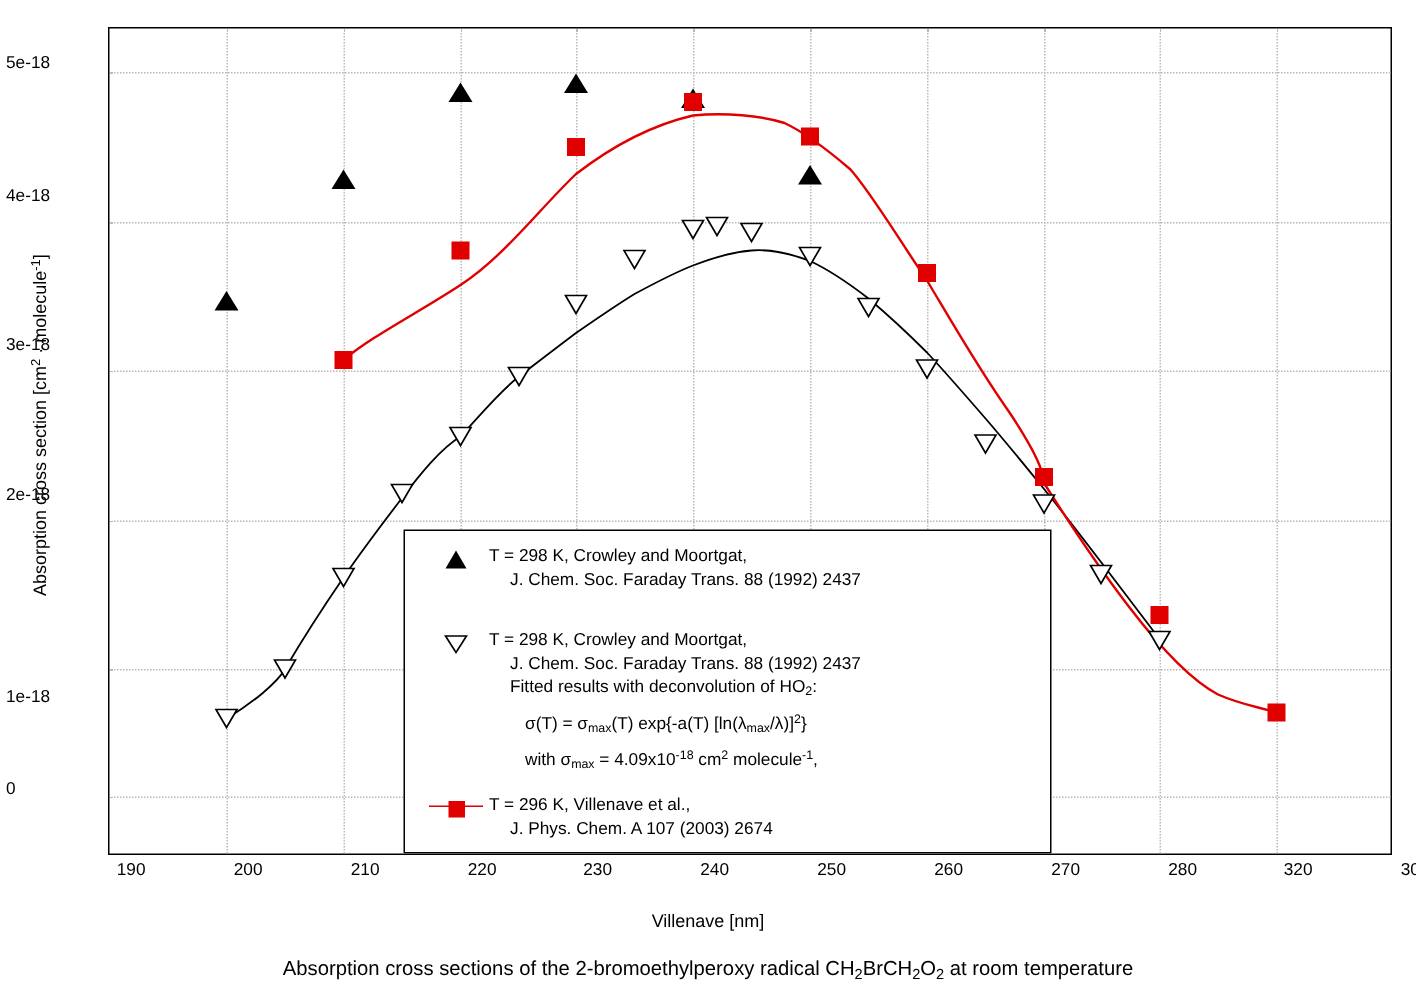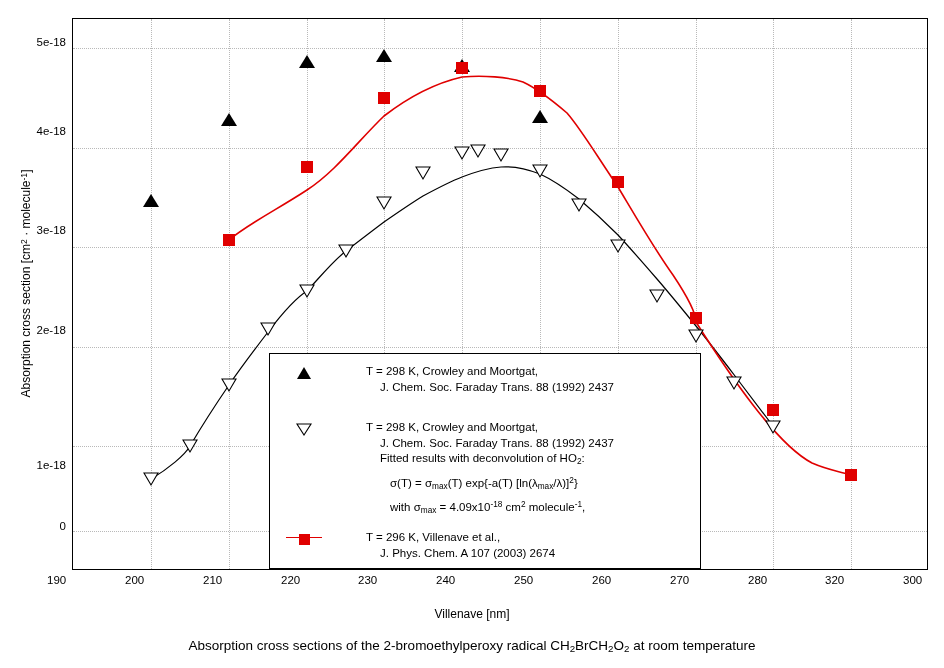--- a/index.html
+++ b/index.html
@@ -46,28 +46,28 @@
     height: 0;
     border-top: 1px dotted #b9b9b9;
     left: 0;
     right: 0;
   }
   
   .xtick {
     position: absolute;
     top: 574px;
     font-size: 11.5px;
-    text-align: left;
+    text-align: right;
     width: 50px;
     color: #000;
   }
   .ytick {
     position: absolute;
     font-size: 11.5px;
-    text-align: right;
+    text-align: left;
     width: 62px;
     left: 4px;
     color: #000;
   }
   .ylabel {
     position: absolute;
     left: -214px;
     top: 276px;
     width: 480px;
     transform: rotate(-90deg);
@@ -110,21 +110,20 @@
   .legend-entry {
     position: absolute;
     left: 0;
     width: 100%;
   }
   .legend-text {
     position: absolute;
     left: 56px;
     width: 372px;
     line-height: 15.5px;
-    margin-left: 40px;
   }
   .legend-line {
     position: absolute;
     left: 16px;
     top: 7px;
     width: 36px;
     height: 1px;
     background: #000;
   }
   .legend-line.red { background: #e00000; }

